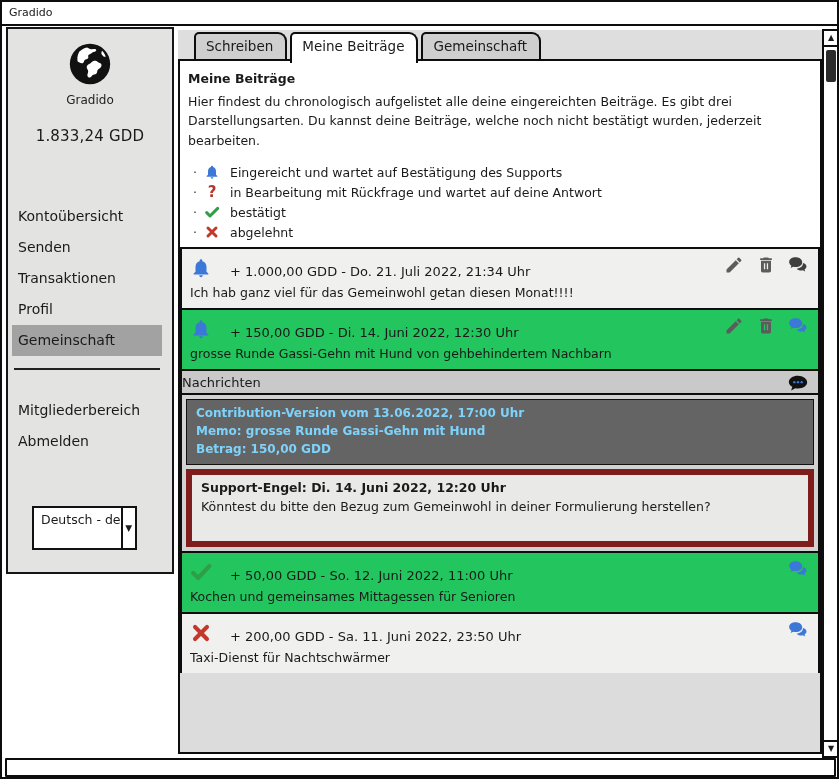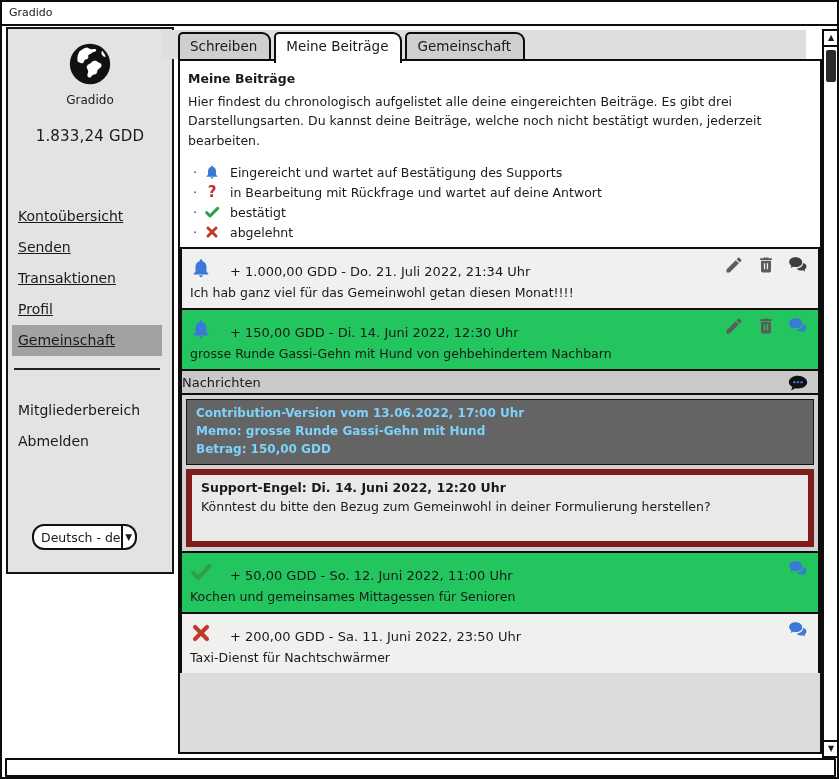--- a/index.html
+++ b/index.html
@@ -17,35 +17,35 @@
   }
   
   .sidebar {
     position:absolute; left:4px; top:25px; width:168px; height:547px;
     background:#e3e3e2; border:2px solid #151515;
   }
   .logo-wrap { text-align:center; margin-top:13px; }
   .logo-wrap svg { width:44px; height:44px; }
   .logo-label { text-align:center; font-size:12px; margin-top:3px; color:#222; }
   .balance { text-align:center; font-size:15px; margin-top:20px; letter-spacing:.2px; }
-  .side-menu { position:absolute; left:4px; right:10px; top:172px;text-decoration:underline; }
+  .side-menu { position:absolute; left:4px; right:10px; top:172px; }
   .side-item { height:31px; line-height:31px; padding-left:6px; font-size:14px; cursor:default; }
   .side-item.active { background:#a2a2a2; }
   .side-divider { border:none; border-top:2px solid #222; margin:12px 2px 0 2px; }
   .side-menu2 { position:absolute; left:4px; right:10px; top:366px; }
   .lang-select {
-    position:absolute; left:24px; bottom:22px; width:105px; height:26px;
-    background:#fff; border:2px solid #111; border-radius:12px;
+    position:absolute; left:24px; bottom:22px; width:105px; height:44px;
+    background:#fff; border:2px solid #111; border-radius:0;
     display:flex; align-items:stretch; font-size:12.5px;
   }
   .lang-value { flex:1; padding:4px 0 0 7px; white-space:nowrap; }
   .lang-arrow { width:20px; border-left:2px solid #111; display:flex; align-items:center; justify-content:center; font-size:9px; }
   
   .tabstrip {
-    position:absolute; left:160px; top:28px; width:644px; height:29px;
+    position:absolute; left:176px; top:28px; width:644px; height:29px;
     background:#dedede;
   }
   .tabs { position:absolute; left:16px; top:2px; display:flex; height:29px; }
   .tab {
     position:relative; background:#cfcfcf; border:2px solid #0d0d0d; border-bottom:none;
     border-radius:5px 9px 0 0; padding:4px 12px 0 10px; font-size:13.5px; height:27px;
     margin-right:3px; z-index:1; cursor:default;
   }
   .tab.active { background:#fff; height:31px; z-index:5; font-size:13.5px; }
   

